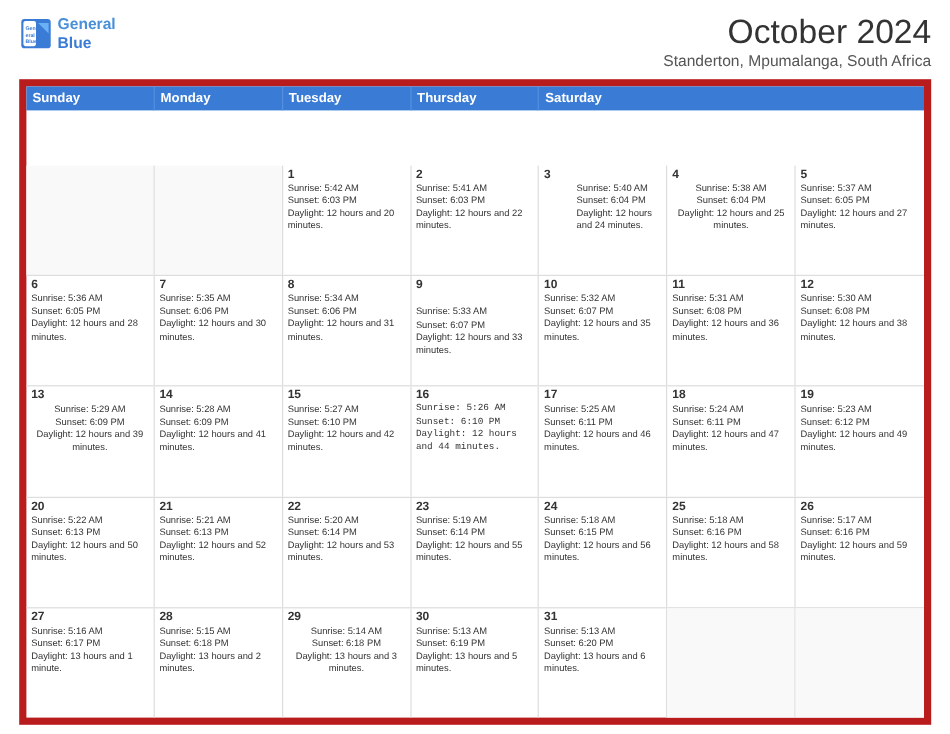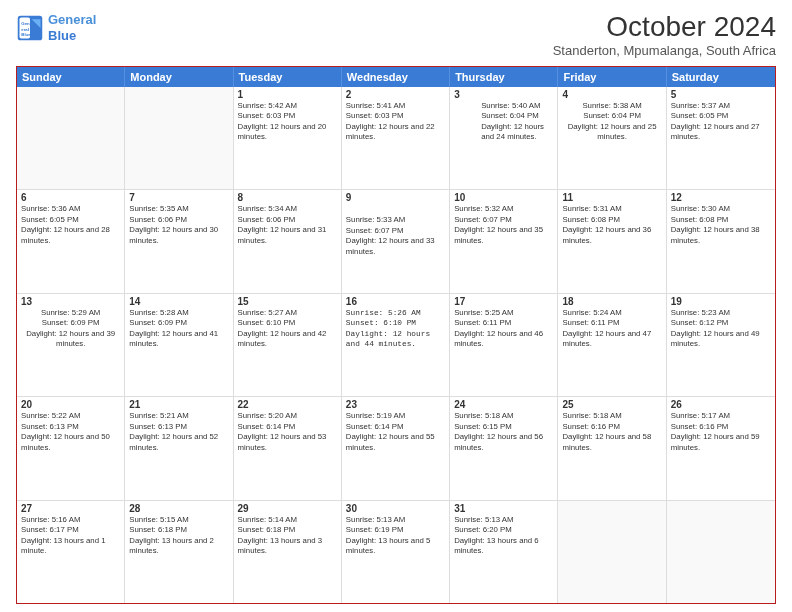--- a/index.html
+++ b/index.html
@@ -51,21 +51,22 @@
       line-height: 1.1;
     }
     .subtitle {
       font-size: 13px;
       color: #555;
     }
     .calendar {
       flex: 1;
       display: flex;
       flex-direction: column;
-      border: 1px solid #b91c1c;
+      border: 6px solid #b91c1c;
+      gap: 46px;
     }
     .cal-header-row {
       display: grid;
       grid-template-columns: repeat(7, 1fr);
       background: #3a7bd5;
     }
     .cal-header-cell {
       color: #fff;
       font-size: 11px;
       font-weight: bold;
@@ -131,23 +132,21 @@
       <div class="main-title">October 2024</div>
       <div class="subtitle">Standerton, Mpumalanga, South Africa</div>
     </div>
   </div>
 
   <div class="calendar">
     <div class="cal-header-row">
     <div class="cal-header-cell">Sunday</div>
         <div class="cal-header-cell">Monday</div>
         <div class="cal-header-cell">Tuesday</div>
-        <div class="cal-header-cell">Wednesday</div>
         <div class="cal-header-cell">Thursday</div>
-        <div class="cal-header-cell">Friday</div>
         <div class="cal-header-cell">Saturday</div>
       </div>
     <div class="cal-body">
     <div class="cal-week">
           <div class="cal-cell empty"></div>
           <div class="cal-cell empty"></div>
           <div class="cal-cell">
             <span class="day-num">1</span>
             <div class="cell-text" style="white-space: pre-line;">Sunrise: 5:42 AM
 Sunset: 6:03 PM
@@ -318,21 +317,21 @@
 Daylight: 13 hours and 1 minute.</div>
           </div>
           <div class="cal-cell">
             <span class="day-num">28</span>
             <div class="cell-text" style="white-space: pre-line;">Sunrise: 5:15 AM
 Sunset: 6:18 PM
 Daylight: 13 hours and 2 minutes.</div>
           </div>
           <div class="cal-cell">
             <span class="day-num">29</span>
-            <div class="cell-text" style="white-space: pre-line;">Sunrise: 5:14 AM
+            <div class="cell-text" style="white-space: pre-line; text-align: center;">Sunrise: 5:14 AM
 Sunset: 6:18 PM
 Daylight: 13 hours and 3 minutes.</div>
           </div>
           <div class="cal-cell">
             <span class="day-num">30</span>
             <div class="cell-text" style="white-space: pre-line;">Sunrise: 5:13 AM
 Sunset: 6:19 PM
 Daylight: 13 hours and 5 minutes.</div>
           </div>
           <div class="cal-cell">

